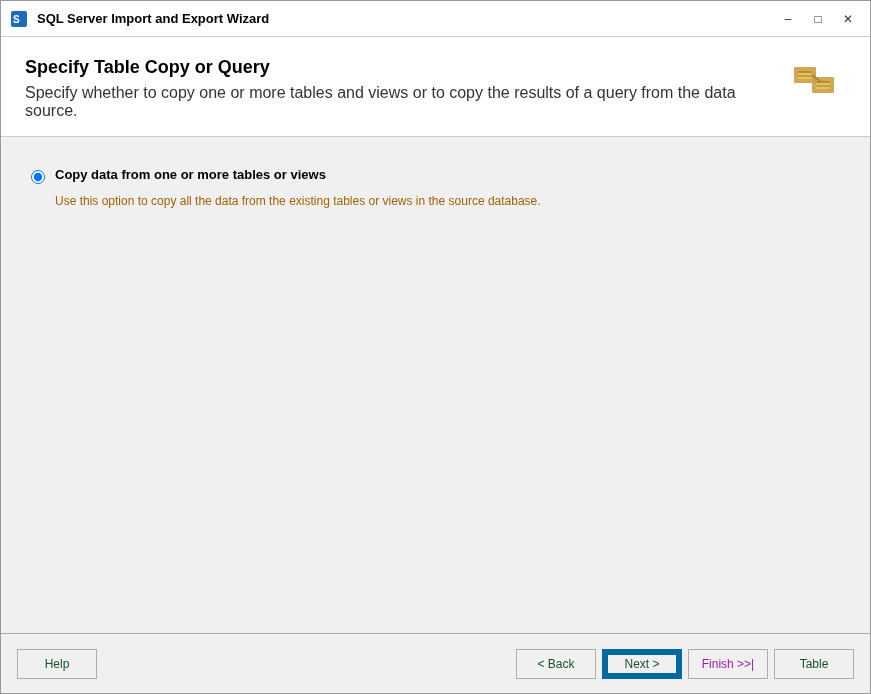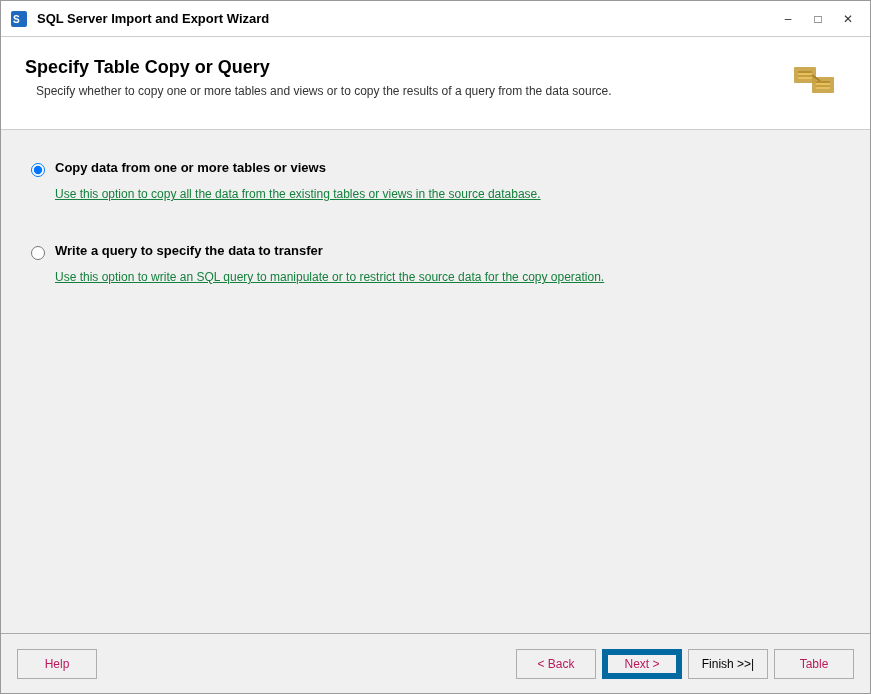--- a/index.html
+++ b/index.html
@@ -85,23 +85,22 @@
     }
 
     .header-title {
       font-size: 18px;
       font-weight: bold;
       color: #000;
       margin-bottom: 6px;
     }
 
     .header-subtitle {
-      font-size: 12px;
+      font-size: 16px;
       color: #333;
-      margin-left: 11px;
     }
 
     .header-icon {
       width: 60px;
       height: 60px;
       flex-shrink: 0;
       margin-left: 16px;
     }
 
     .content-area {
@@ -131,24 +130,23 @@
 
     .option-label {
       font-size: 13px;
       font-weight: bold;
       color: #000;
       cursor: pointer;
     }
 
     .option-description {
       font-size: 12px;
-      color: #15803d;
+      color: #a16207;
       margin-left: 24px;
       line-height: 1.5;
-      text-decoration: underline;
     }
 
     .footer {
       background: #f0f0f0;
       border-top: 1px solid #aaa;
       padding: 12px 16px;
       display: flex;
       align-items: center;
       justify-content: space-between;
       flex-shrink: 0;
@@ -166,28 +164,28 @@
     }
 
     .btn {
       min-width: 80px;
       height: 30px;
       padding: 0 12px;
       font-size: 12px;
       border: 1px solid #adadad;
       background: #f0f0f0;
       cursor: pointer;
-      color: #be185d;
+      color: #14532d;
       display: flex;
       align-items: center;
       justify-content: center;
     }
 
     .btn:disabled {
-      color: #000000;
+      color: #a21caf;
       cursor: default;
     }
 
     .btn-next {
       border: 6px solid #0369a1;
       background: #f0f0f0;
     }
 
     
     .wizard-icon {
@@ -240,27 +238,20 @@
   <div class="content-area">
 
     <div class="option-group">
       <div class="radio-option">
         <input type="radio" class="radio-input" name="transfer-option" id="option-copy" checked="" style="">
         <label class="option-label" for="option-copy">Copy data from one or more tables or views</label>
       </div>
       <div class="option-description">Use this option to copy all the data from the existing tables or views in the source database.</div>
     </div>
 
-    <div class="option-group">
-      <div class="radio-option">
-        <input type="radio" class="radio-input" name="transfer-option" id="option-query" style="">
-        <label class="option-label" for="option-query">Write a query to specify the data to transfer</label>
-      </div>
-      <div class="option-description">Use this option to write an SQL query to manipulate or to restrict the source data for the copy operation.</div>
-    </div>
 
   </div>
 
   <div class="footer">
     <div class="footer-left">
       <button class="btn">Help</button>
     </div>
     <div class="footer-right">
       <button class="btn">&lt; Back</button>
       <button class="btn btn-next">Next &gt;</button>

